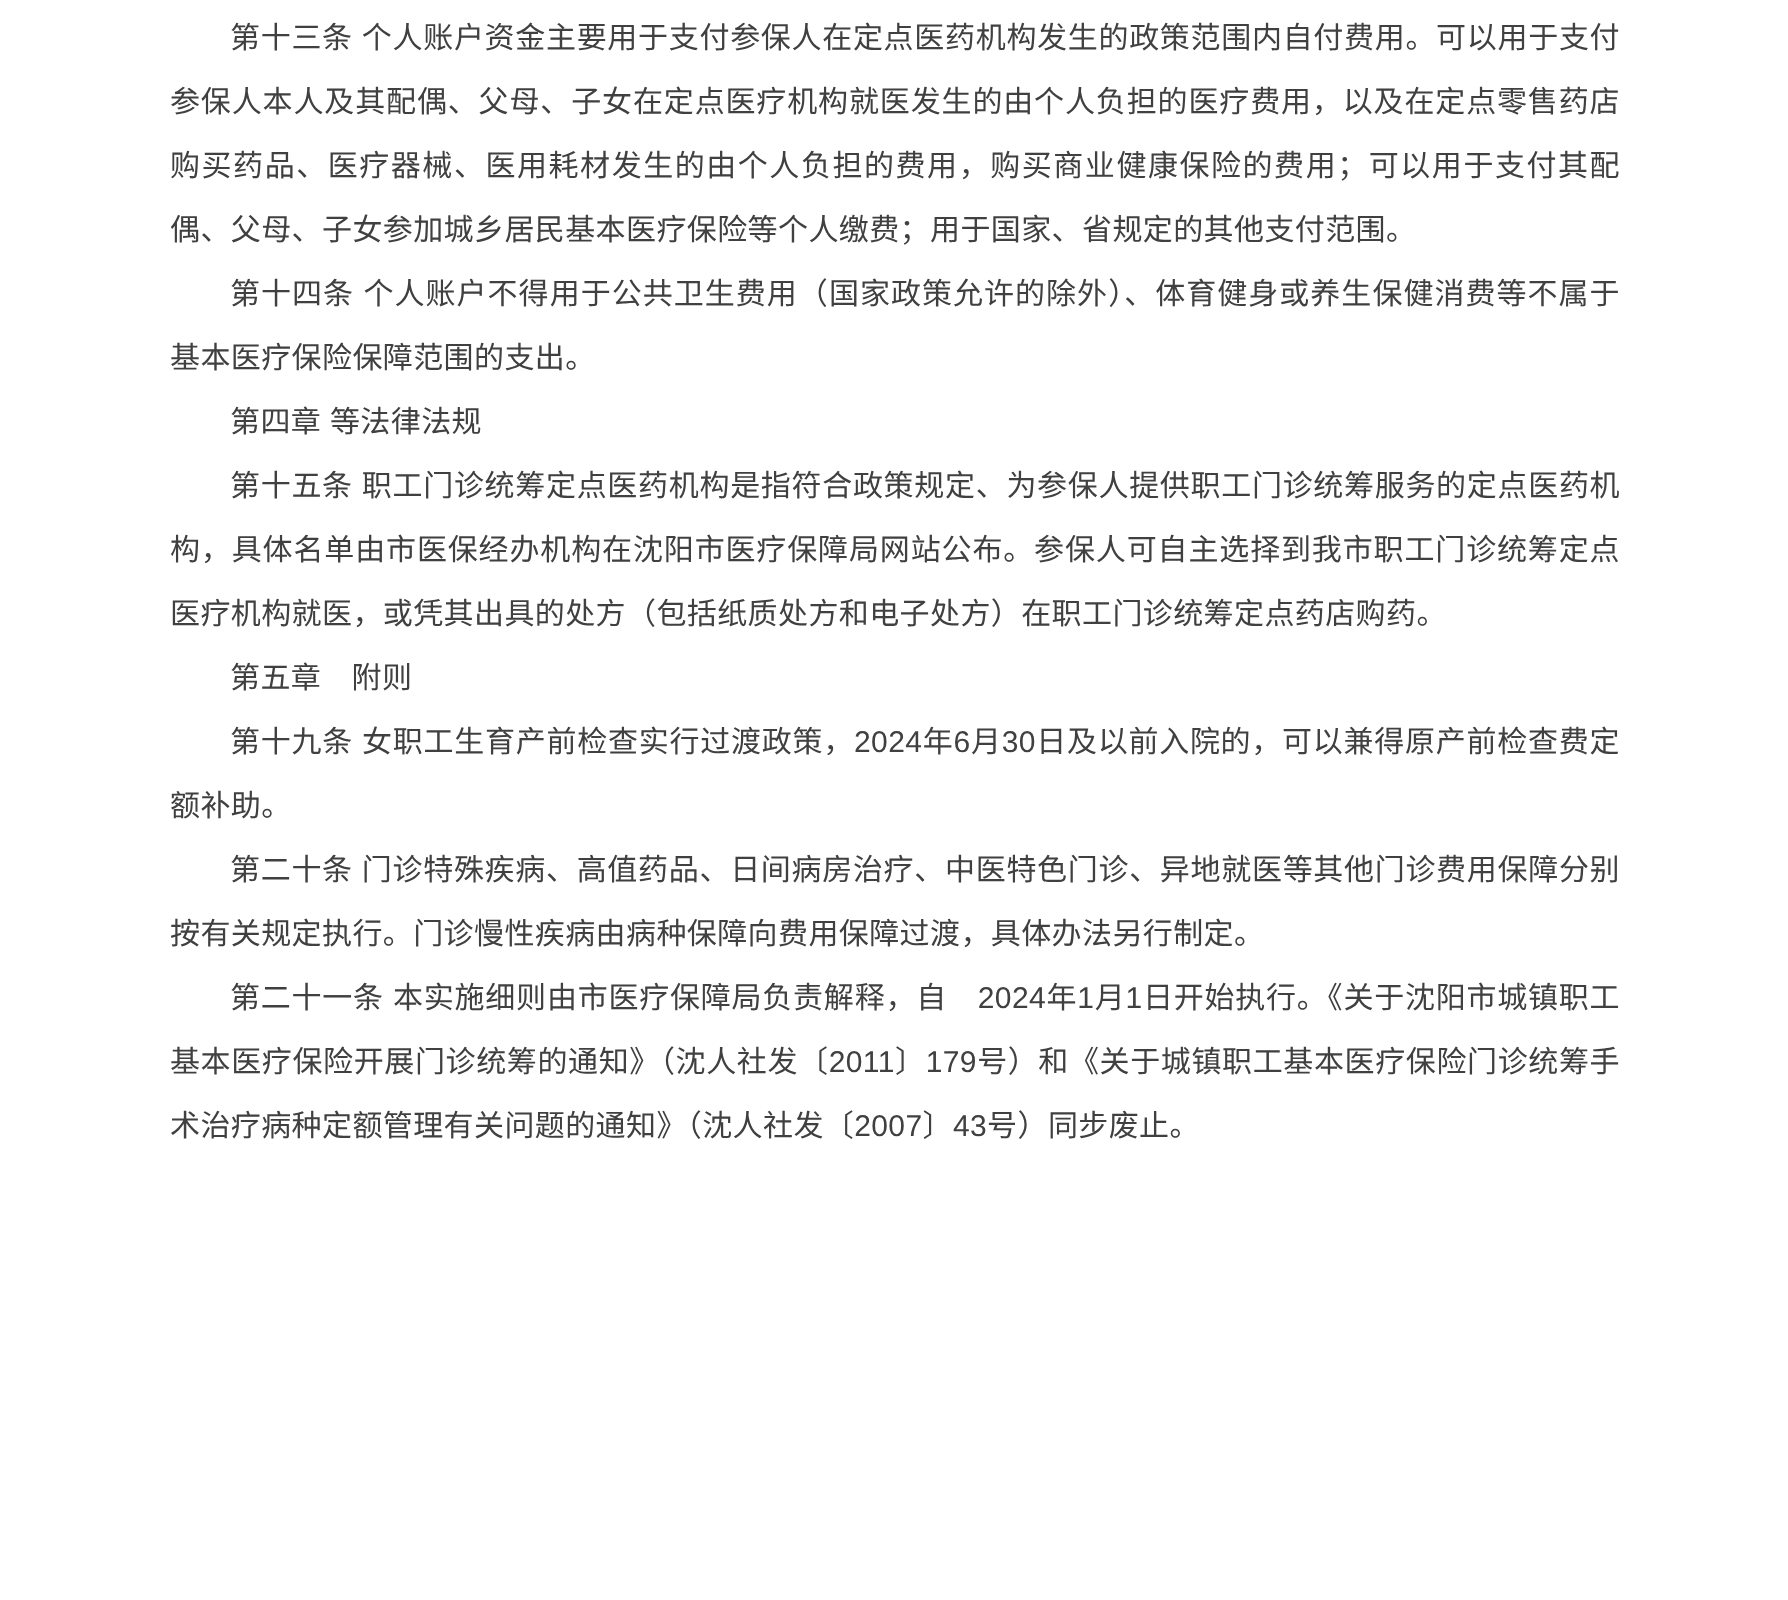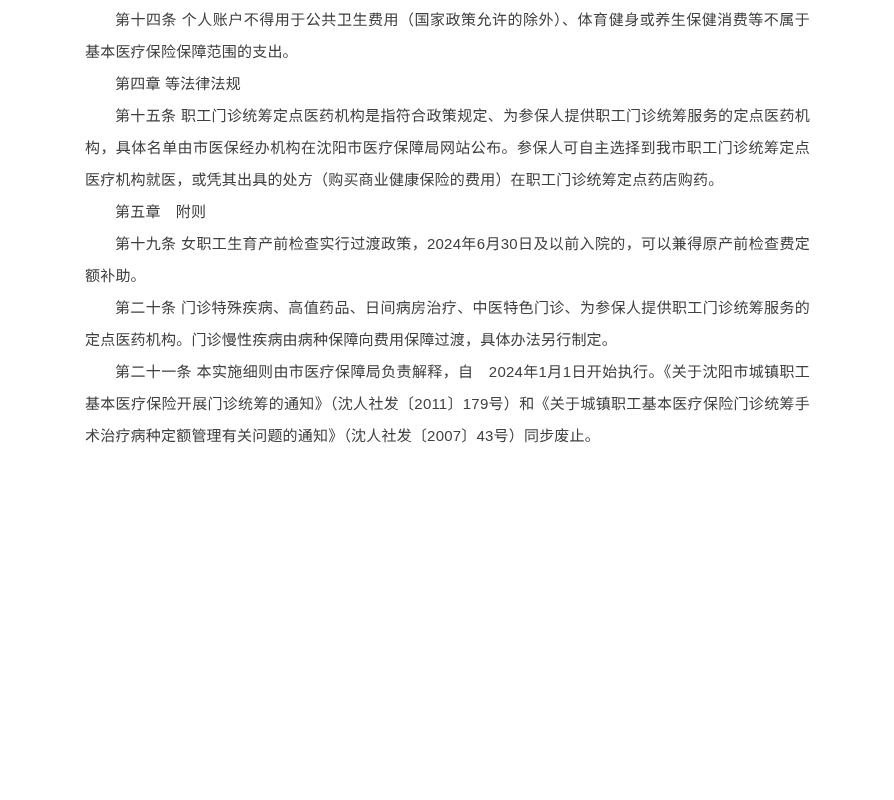--- a/index.html
+++ b/index.html
@@ -27,20 +27,21 @@
     text-justify: inter-ideograph;
     text-indent: 2em;
     letter-spacing: 0.2px;
     word-break: break-all;
   }
 </style>
 </head>
 <body>
 
 <div class="doc">
+  <p class="para">第十三条 个人账户资金主要用于支付参保人在定点医药机构发生的政策范围内自付费用。可以用于支付参保人本人及其配偶、父母、子女在定点医疗机构就医发生的由个人负担的医疗费用，以及在定点零售药店购买药品、医疗器械、医用耗材发生的由个人负担的费用，购买商业健康保险的费用；可以用于支付其配偶、父母、子女参加城乡居民基本医疗保险等个人缴费；用于国家、省规定的其他支付范围。</p>
   <p class="para">第十四条 个人账户不得用于公共卫生费用（国家政策允许的除外）、体育健身或养生保健消费等不属于基本医疗保险保障范围的支出。</p>
   <p class="para">第四章 等法律法规</p>
-  <p class="para">第十五条 职工门诊统筹定点医药机构是指符合政策规定、为参保人提供职工门诊统筹服务的定点医药机构，具体名单由市医保经办机构在沈阳市医疗保障局网站公布。参保人可自主选择到我市职工门诊统筹定点医疗机构就医，或凭其出具的处方（购买商业健康保险的费用）在职工门诊统筹定点药店购药。</p>
+  <p class="para">第十五条 职工门诊统筹定点医药机构是指符合政策规定、为参保人提供职工门诊统筹服务的定点医药机构，具体名单由市医保经办机构在沈阳市医疗保障局网站公布。参保人可自主选择到我市职工门诊统筹定点医疗机构就医，或凭其出具的处方（包括纸质处方和电子处方）在职工门诊统筹定点药店购药。</p>
   <p class="para">第五章　附则</p>
   <p class="para">第十九条 女职工生育产前检查实行过渡政策，2024年6月30日及以前入院的，可以兼得原产前检查费定额补助。</p>
-  <p class="para">第二十条 门诊特殊疾病、高值药品、日间病房治疗、中医特色门诊、为参保人提供职工门诊统筹服务的定点医药机构。门诊慢性疾病由病种保障向费用保障过渡，具体办法另行制定。</p>
+  <p class="para">第二十条 门诊特殊疾病、高值药品、日间病房治疗、中医特色门诊、异地就医等其他门诊费用保障分别按有关规定执行。门诊慢性疾病由病种保障向费用保障过渡，具体办法另行制定。</p>
   <p class="para">第二十一条 本实施细则由市医疗保障局负责解释，自　2024年1月1日开始执行。《关于沈阳市城镇职工基本医疗保险开展门诊统筹的通知》（沈人社发〔2011〕179号）和《关于城镇职工基本医疗保险门诊统筹手术治疗病种定额管理有关问题的通知》（沈人社发〔2007〕43号）同步废止。</p>
 </div>
 
 </body></html>

